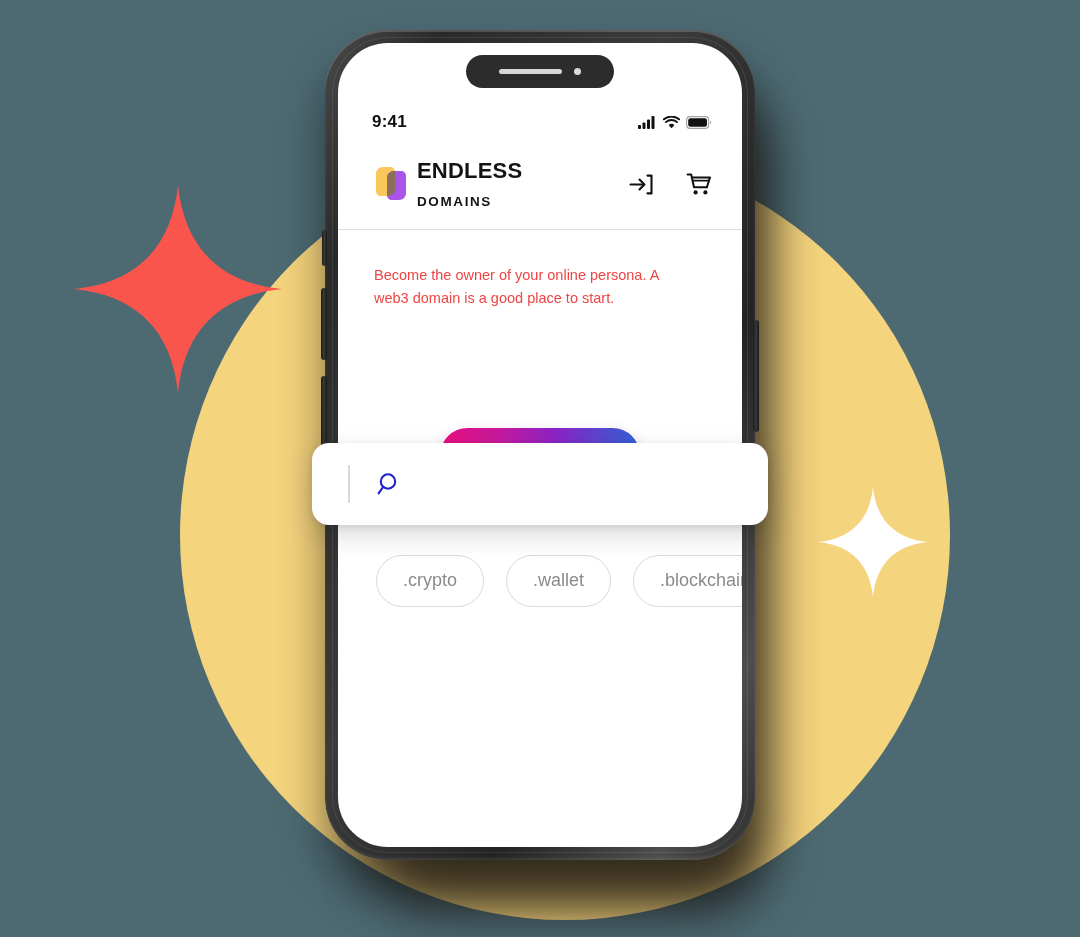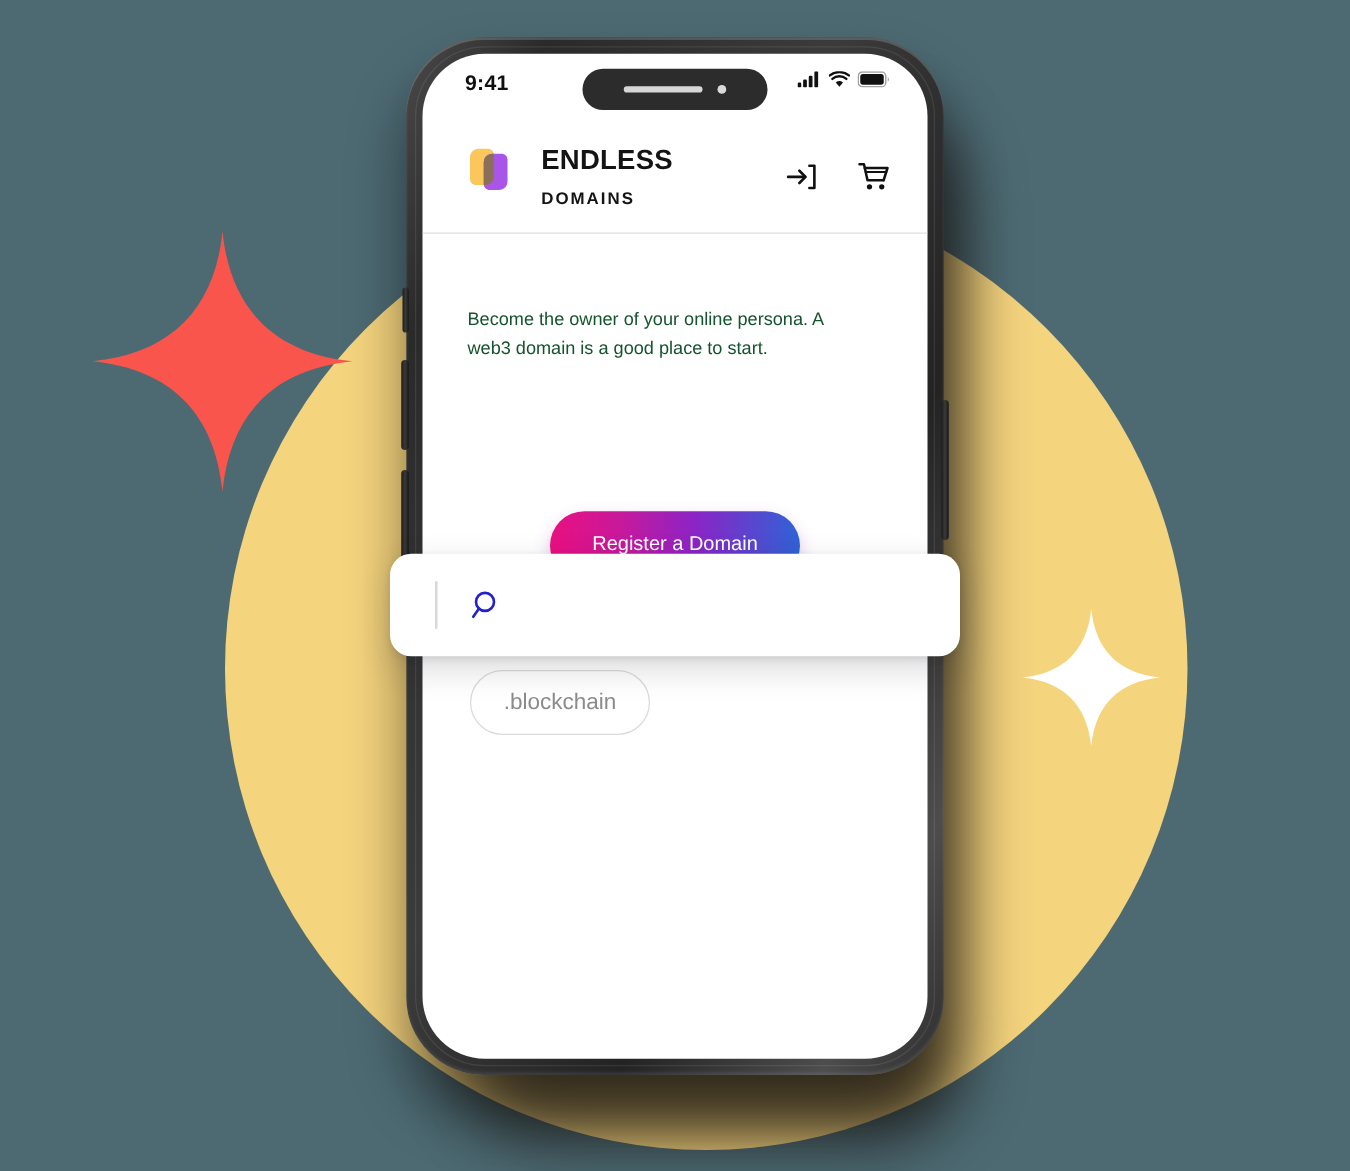--- a/index.html
+++ b/index.html
@@ -138,24 +138,25 @@
     height: 7px;
     border-radius: 50%;
     background: #dadada;
   }
 
   
   .status-bar {
     position: relative;
     height: 58px;
     display: flex;
-    align-items: flex-start;
+    align-items: center;
     justify-content: space-between;
     padding: 14px 30px 0 34px;
     z-index: 4;
+    margin-top: 43px;
   }
   .status-time {
     font-size: 17px;
     font-weight: bold;
     color: #101010;
     letter-spacing: .2px;
   }
   .status-icons {
     display: flex;
     align-items: center;
@@ -164,21 +165,21 @@
 
   
   .app-header {
     display: flex;
     align-items: center;
     justify-content: space-between;
     padding: 16px 30px 20px 36px;
     border-bottom: 1.5px solid #dfdfdf;
   }
 
-  .brand { display: flex; gap: 25px; }
+  .brand { display: flex; align-items: center; gap: 9px; }
 
   .brand-text {
     display: flex;
     flex-direction: column;
     line-height: 1;
   }
   .brand-name {
     font-size: 22px;
     font-weight: bold;
     letter-spacing: .2px;
@@ -208,24 +209,23 @@
 
   .hero-title {
     font-size: 26.5px;
     font-weight: bold;
     line-height: 1.22;
     letter-spacing: .1px;
     color: #111111;
   }
 
   .hero-sub {
-    margin-top: 24px;
     font-size: 14.5px;
     line-height: 1.6;
-    color: #14532d;
+    color: #ef4444;
     max-width: 312px;
   }
 
   
   .cta-zone {
     margin-top: 118px;
     display: flex;
     justify-content: center;
   }
   .cta-button {
@@ -402,20 +402,22 @@
 
     <div class="hero">
       <p class="hero-sub">Become the owner of your online persona. A web3 domain is a good place to start.</p>
 
       <div class="cta-zone">
         <button class="cta-button">Register a Domain</button>
       </div>
     </div>
 
     <div class="chips-row">
+      <div class="chip">.crypto</div>
+      <div class="chip">.wallet</div>
       <div class="chip">.blockchain</div>
     </div>
 
   </div>
 </div>
 
 <div class="search-bar">
   <span class="search-divider"></span>
   <button class="search-go">
     <svg width="30" height="30" viewBox="0 0 30 30">

